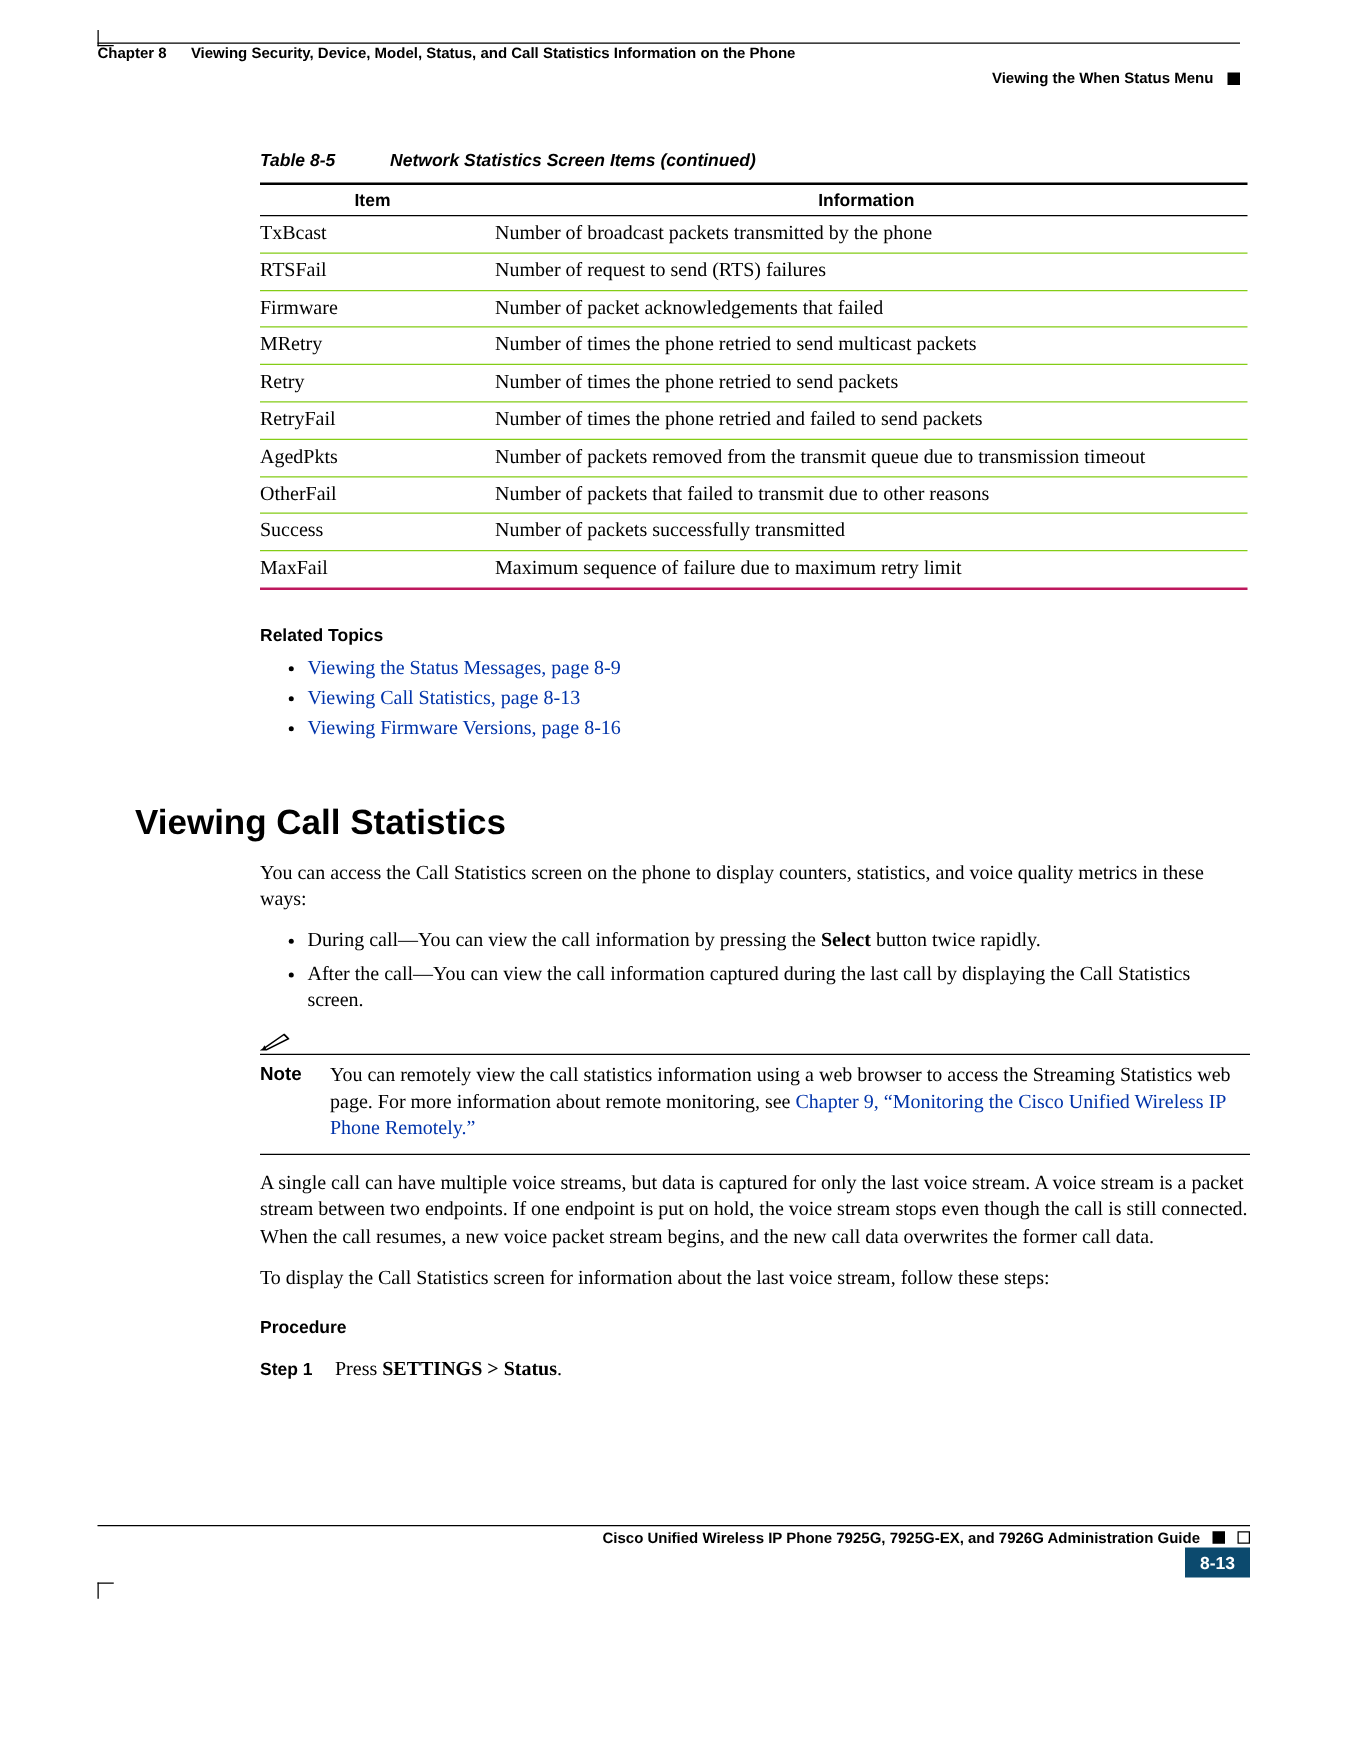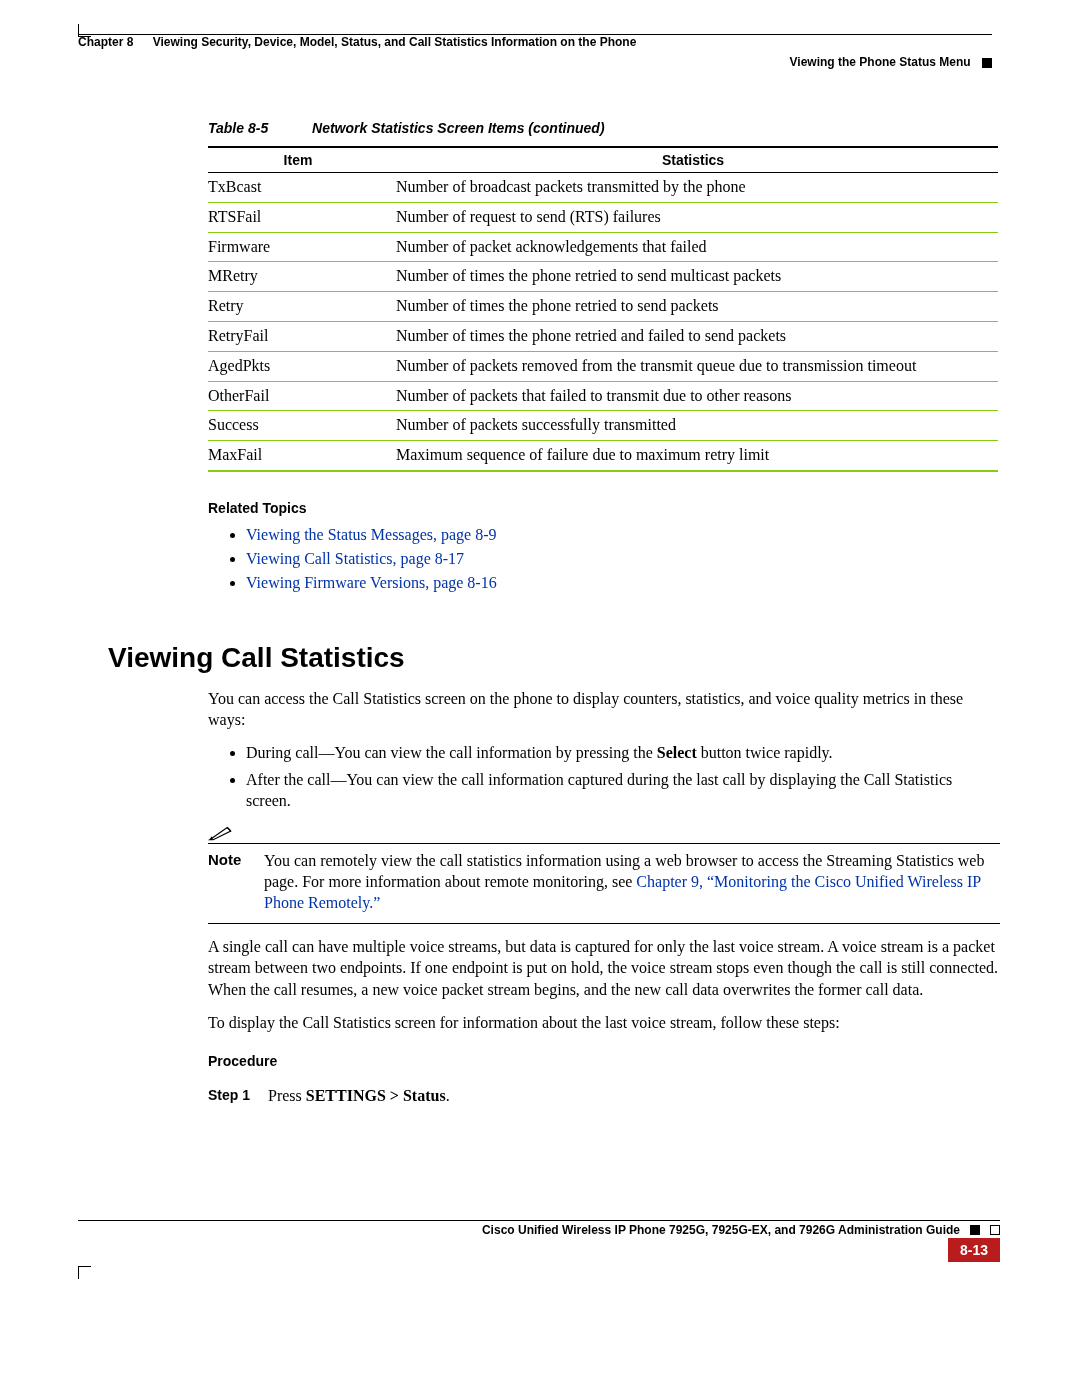--- a/index.html
+++ b/index.html
@@ -81,21 +81,21 @@
     text-align: center;
     padding: 4px 8px 4px 0;
   }
   table.stats td {
     padding: 4px 8px 4px 0;
     vertical-align: top;
     line-height: 1.3;
   }
   table.stats thead tr { border-top: 2px solid #000; border-bottom: 1px solid #000; }
   table.stats tbody tr { border-bottom: 1px solid #84cc16; }
-  table.stats tbody tr:last-child { border-bottom: 2px solid #84cc16; }
+  table.stats tbody tr:last-child { border-bottom: 2px solid #be185d; }
   table.stats .col-item { width: 180px; }
 
   .related-heading {
     font-family: Arial, Helvetica, sans-serif;
     font-weight: bold;
     font-size: 14px;
     margin: 28px 0 8px 130px;
   }
   ul.related {
     margin: 10px 0 0 168px;
@@ -187,58 +187,58 @@
     align-items: center;
     gap: 10px;
     margin-top: 2px;
   }
   .ftr-title { font-size: 12px; font-weight: bold; }
   .ftr-marker { width: 10px; height: 10px; background:#000; }
   .ftr-marker.open { background:#fff; border:1px solid #000; box-sizing:border-box; }
   .ftr-page {
     position: absolute;
     right: 0; top: 18px;
-    background: #b91c1c;
+    background: #0c4a6e;
     color: #fff;
     font-weight: bold;
     font-size: 14px;
     padding: 4px 12px;
   }
 </style>
 </head>
 <body>
 
 <div class="page">
   <div class="crop-tl"></div>
   <div class="crop-bl"></div>
 
   <div class="hdr">
     <div class="hdr-line"></div>
     <div class="hdr-row1">
       <span class="chapter">Chapter 8</span>
       <span>Viewing Security, Device, Model, Status, and Call Statistics Information on the Phone</span>
     </div>
     <div class="hdr-row2">
-      <span>Viewing the Phone Status Menu</span>
+      <span>Viewing the When Status Menu</span>
       <span class="hdr-marker"></span>
     </div>
   </div>
 
   <div class="content">
 
     <div class="table-caption">
       <span class="tnum">Table 8-5</span>
       <span>Network Statistics Screen Items (continued)</span>
     </div>
 
     <table class="stats">
       <thead>
         <tr>
           <th class="col-item">Item</th>
-          <th>Statistics</th>
+          <th>Information</th>
         </tr>
       </thead>
       <tbody>
         <tr>
             <td class="col-item">TxBcast</td>
             <td>Number of broadcast packets transmitted by the phone</td>
           </tr>
         <tr>
             <td class="col-item">RTSFail</td>
             <td>Number of request to send (RTS) failures</td>
@@ -274,21 +274,21 @@
         <tr>
             <td class="col-item">MaxFail</td>
             <td>Maximum sequence of failure due to maximum retry limit</td>
           </tr>
       </tbody>
     </table>
 
     <div class="related-heading">Related Topics</div>
     <ul class="related">
       <li><a class="xref" href="#">Viewing the Status Messages, page 8-9</a></li>
-      <li><a class="xref" href="#">Viewing Call Statistics, page 8-17</a></li>
+      <li><a class="xref" href="#">Viewing Call Statistics, page 8-13</a></li>
       <li><a class="xref" href="#">Viewing Firmware Versions, page 8-16</a></li>
     </ul>
 
     <h1 class="section">Viewing Call Statistics</h1>
 
     <div class="body-text">
       <p>You can access the Call Statistics screen on the phone to display counters, statistics, and voice quality metrics in these ways:</p>
     </div>
     <ul class="body-list">
       <li>

